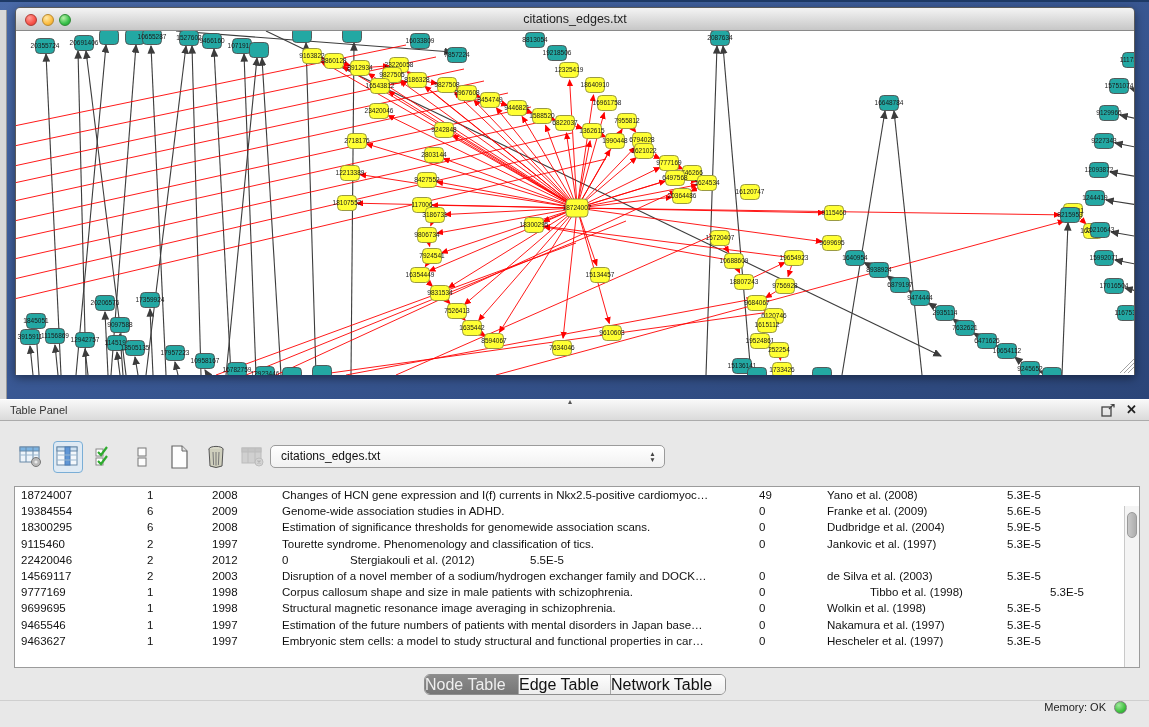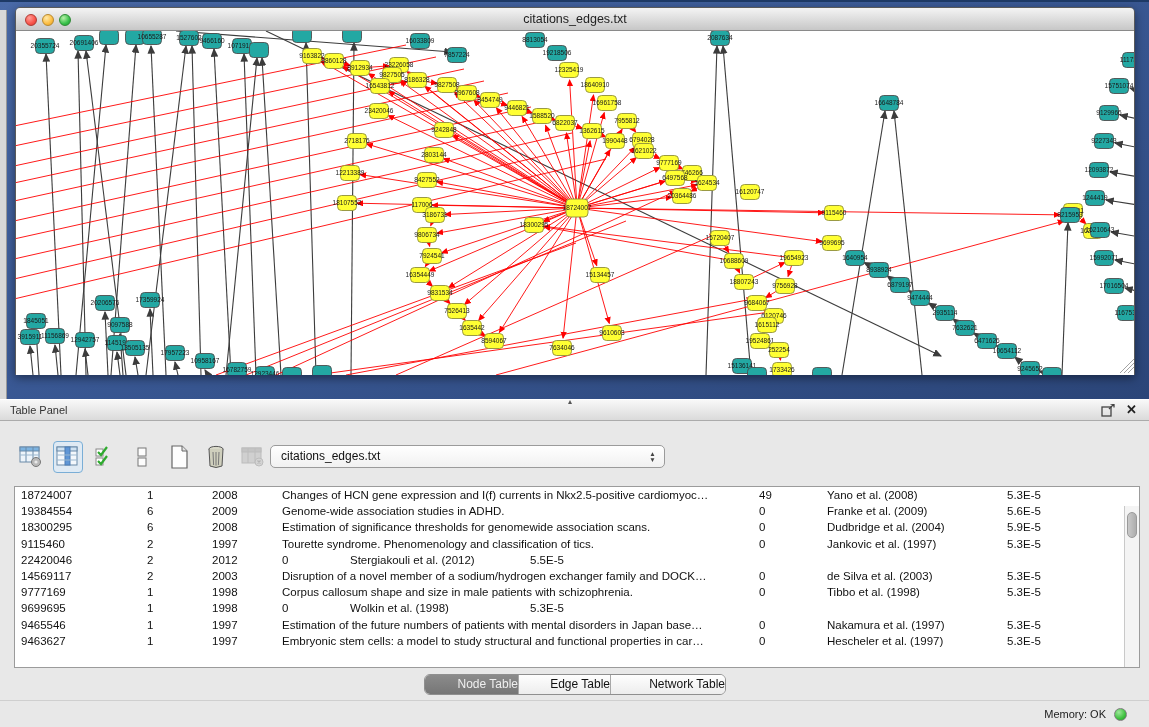--- a/index.html
+++ b/index.html
@@ -51,26 +51,26 @@
     text-align:center; line-height:18px; overflow:hidden; white-space:nowrap; flex:0 0 auto; }
   .trow { display:flex; height:16.2px; }
   .tcell { font-size:11.5px; color:#111; line-height:16px; padding:0 2px 0 6px; overflow:hidden;
     white-space:nowrap; text-overflow:ellipsis; flex:0 0 auto; }
   #vscroll { position:absolute; right:0; top:19px; width:15px; height:161px; background:#f4f4f4; border-left:1px solid #c9c9c9; }
   #vthumb { position:absolute; left:2px; top:6px; width:10px; height:26px; border-radius:5px;
     background:linear-gradient(90deg,#c9c9c9,#adadad); border:1px solid #9a9a9a; }
 
   #tab-bar { position:absolute; left:424px; top:275px; display:flex; height:21px;
     border:1px solid #8f8f8f; border-radius:6px; overflow:hidden; background:#fdfdfd; }
-  .seg { height:100%; line-height:19px; font-size:12px; color:#111; text-align:right; border-right:1px solid #a8a8a8; background:linear-gradient(#fefefe,#ededed); }
+  .seg { height:100%; line-height:19px; font-size:16px; color:#111; text-align:left; border-right:1px solid #a8a8a8; background:linear-gradient(#fefefe,#ededed); }
   .seg:last-child { border-right:none; }
   .seg.active { background:linear-gradient(#8b8b8b,#767676); color:#efefef; }
 
   #status-bar { position:absolute; left:0; top:301px; width:1149px; height:27px; border-top:1px solid #cfcfcf;
-    display:flex; align-items:center; justify-content:flex-end; gap:8px; padding-right:22px; }
+    display:flex; justify-content:flex-end; gap:8px; padding-right:22px; }
   #memory-label { font-size:11px; color:#222; }
   #memory-dot { width:13px; height:13px; border-radius:50%; border:1px solid #7e7e7e;
     background:radial-gradient(circle at 35% 30%,#9fe89b,#3fc13f 60%,#23962c); }
 </style>
 </head>
 <body>
 
 <div id="app">
 
   <div id="desktop">
@@ -632,27 +632,28 @@
             <div class="tcell" style="width: 68px;">0</div>
             <div class="tcell" style="width: 180px;">de Silva et al. (2003)</div>
             <div class="tcell" style="width: 93px;">5.3E-5</div>
           </div>
           <div class="trow">
             <div class="tcell" style="width: 126px;">9777169</div>
             <div class="tcell" style="width: 65px;">1</div>
             <div class="tcell" style="width: 70px;">1998</div>
             <div class="tcell" style="width: 477px;">Corpus callosum shape and size in male patients with schizophrenia.</div>
             <div class="tcell" style="width: 68px;">0</div>
-            <div class="tcell" style="width: 180px;">Tibbo et al. (1998)</div>
+            <div class="tcell" style="width: 180px; margin-left: 43px;">Tibbo et al. (1998)</div>
             <div class="tcell" style="width: 93px;">5.3E-5</div>
           </div>
           <div class="trow">
             <div class="tcell" style="width: 126px;">9699695</div>
             <div class="tcell" style="width: 65px;">1</div>
             <div class="tcell" style="width: 70px;">1998</div>
+            <div class="tcell" style="width: 477px;">Structural magnetic resonance image averaging in schizophrenia.</div>
             <div class="tcell" style="width: 68px;">0</div>
             <div class="tcell" style="width: 180px;">Wolkin et al. (1998)</div>
             <div class="tcell" style="width: 93px;">5.3E-5</div>
           </div>
           <div class="trow">
             <div class="tcell" style="width: 126px;">9465546</div>
             <div class="tcell" style="width: 65px;">1</div>
             <div class="tcell" style="width: 70px;">1997</div>
             <div class="tcell" style="width: 477px;">Estimation of the future numbers of patients with mental disorders in Japan base…</div>
             <div class="tcell" style="width: 68px;">0</div>

